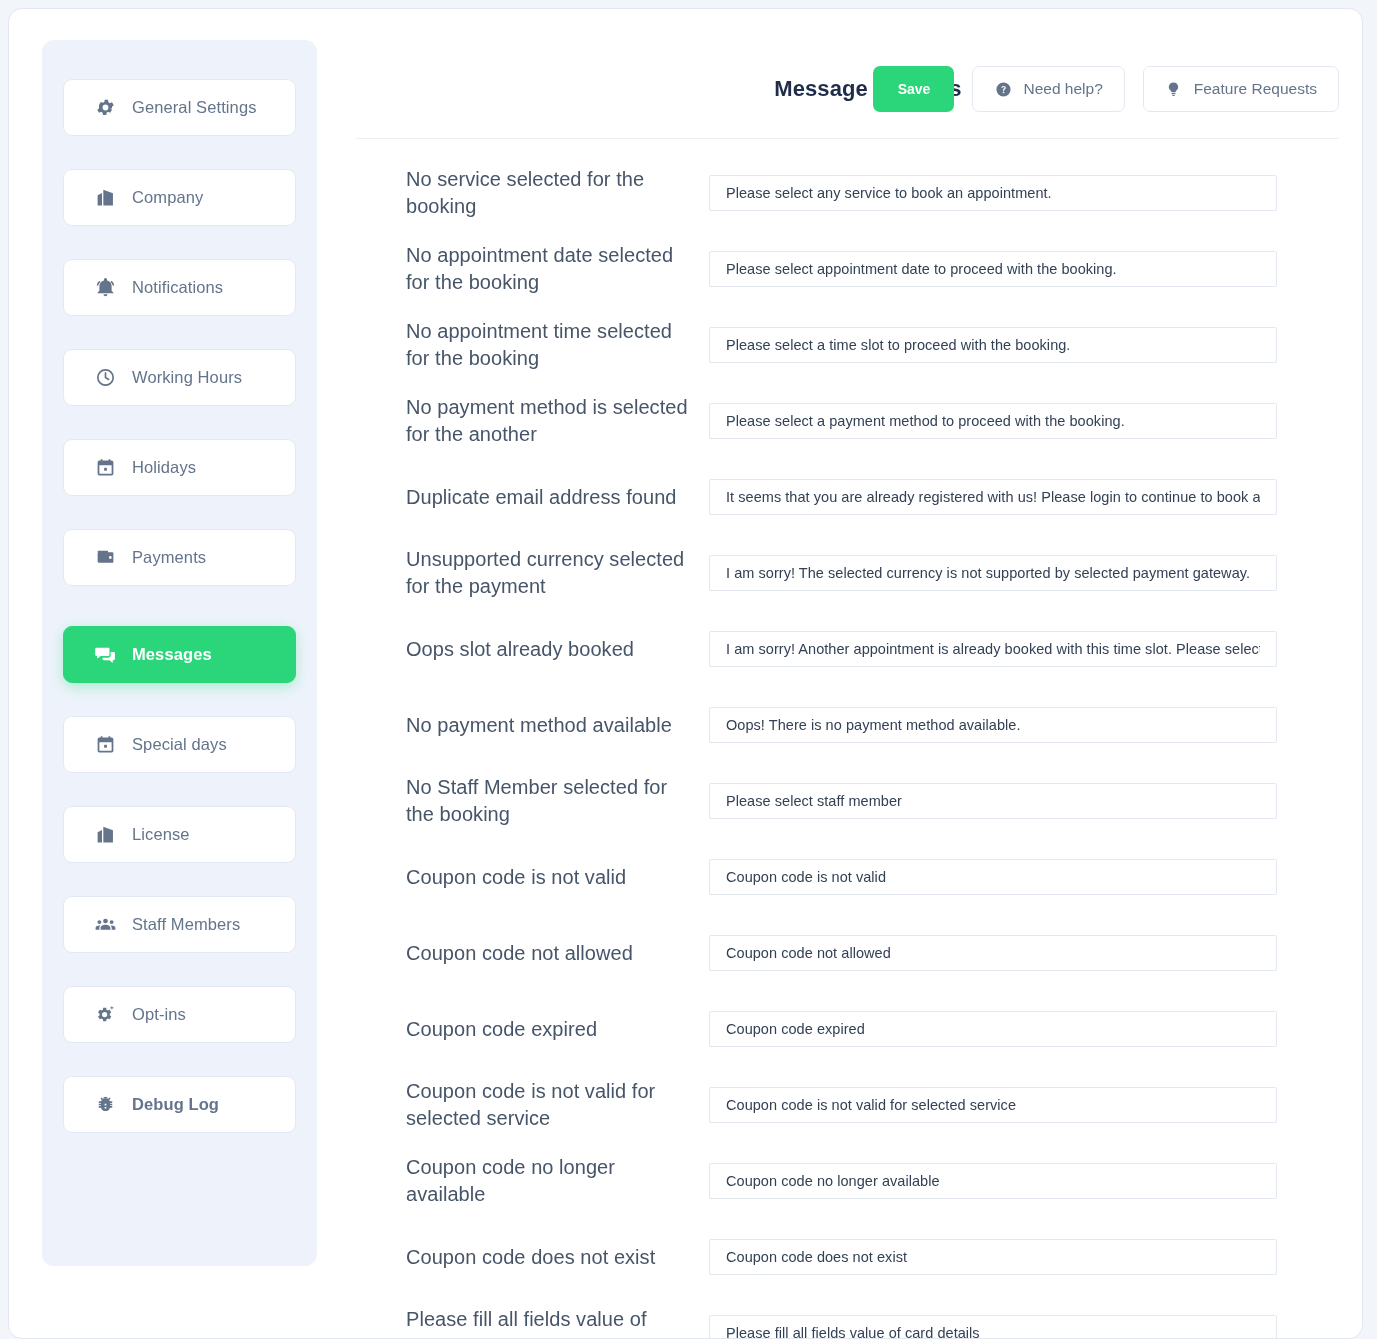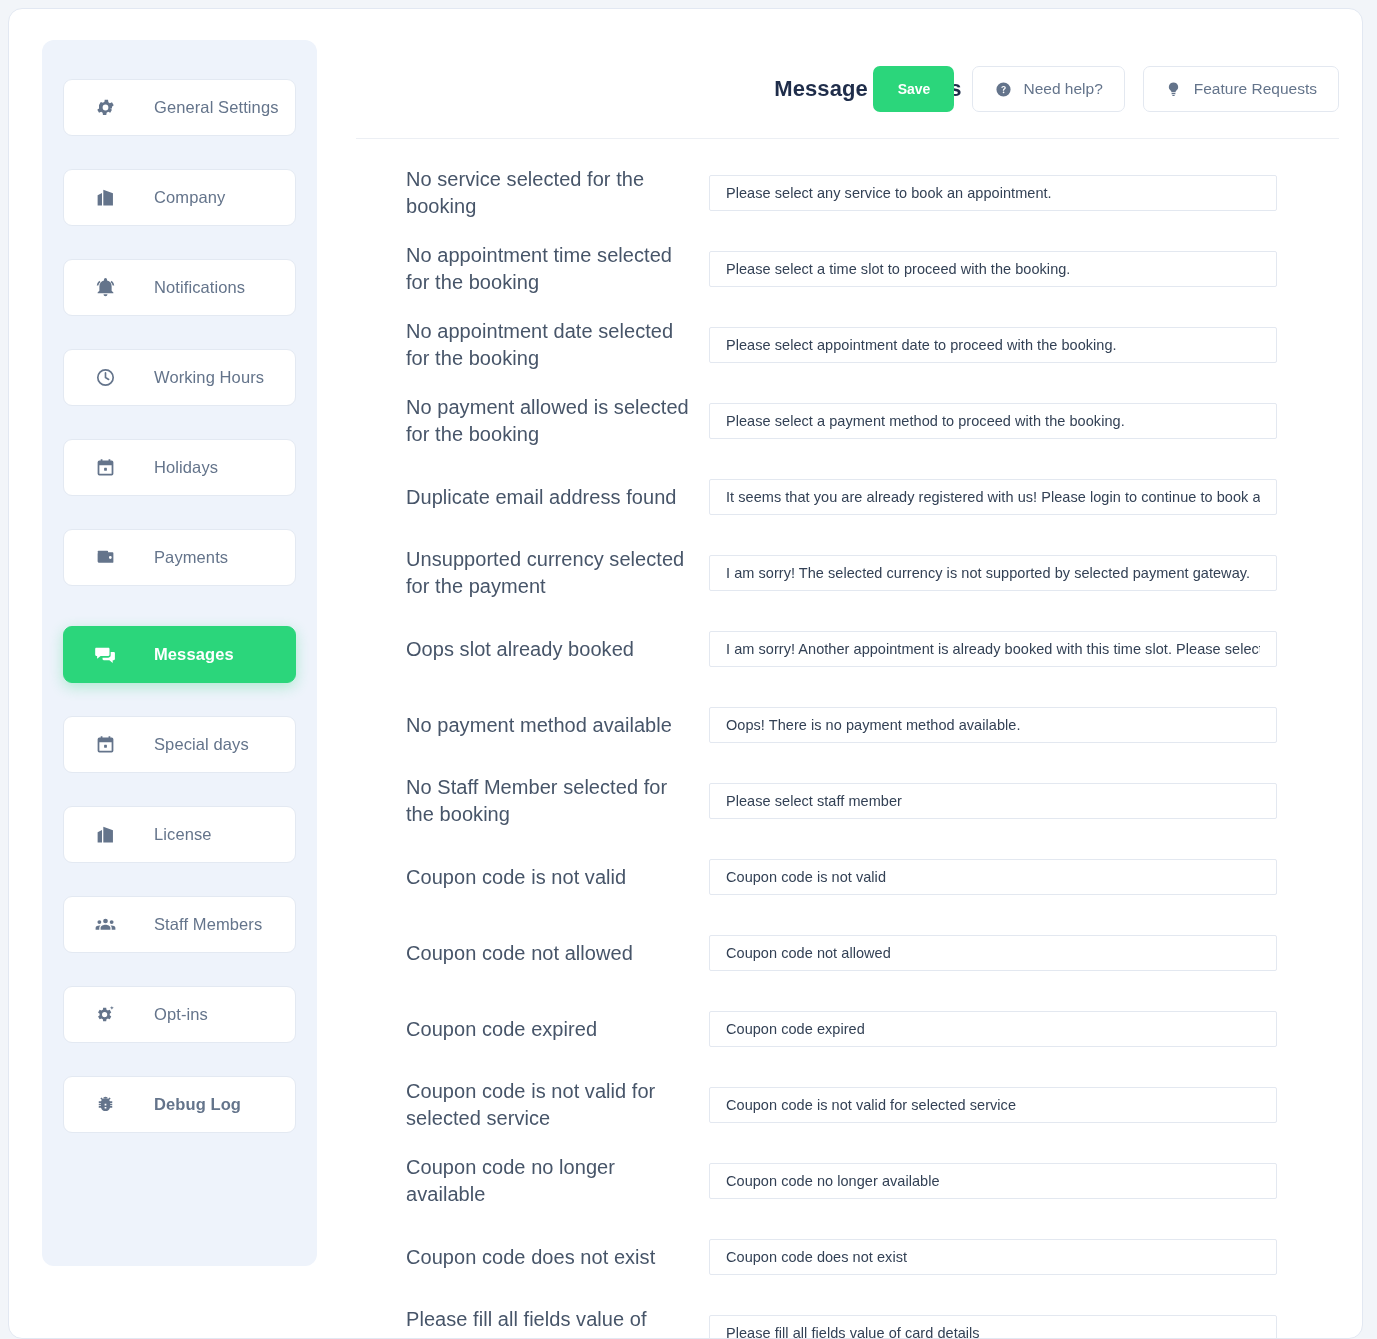--- a/index.html
+++ b/index.html
@@ -40,21 +40,20 @@
     display: flex;
     align-items: center;
     height: 57px;
     background: #ffffff;
     border: 1px solid #e3e9f2;
     border-radius: 9px;
     margin-bottom: 33px;
     padding-left: 30px;
     cursor: pointer;
     user-select: none;
-    gap: 22px;
   }
   .nav-item:last-child { margin-bottom: 0; font-weight: bold; }
 
   .nav-item.active {
     background: #2bd67b;
     border-color: #2bd67b;
     box-shadow: 0 4px 14px rgba(43, 214, 123, 0.32);
     margin-top: 40px;
   }
 
@@ -342,29 +341,29 @@
         </button>
       </div>
     </div>
 
     <div class="form-area" id="form-area">
         <div class="form-row">
           <div class="row-label">No service selected for the booking</div>
           <div class="row-field"><input class="text-input" type="text" value="Please select any service to book an appointment." style=""></div>
         </div>
         <div class="form-row">
+          <div class="row-label">No appointment date selected for the booking</div>
+          <div class="row-field"><input class="text-input" type="text" value="Please select appointment date to proceed with the booking." style=""></div>
+        </div>
+        <div class="form-row">
           <div class="row-label">No appointment time selected for the booking</div>
           <div class="row-field"><input class="text-input" type="text" value="Please select a time slot to proceed with the booking." style=""></div>
         </div>
         <div class="form-row">
-          <div class="row-label">No appointment date selected for the booking</div>
-          <div class="row-field"><input class="text-input" type="text" value="Please select appointment date to proceed with the booking." style=""></div>
-        </div>
-        <div class="form-row">
-          <div class="row-label">No payment allowed is selected for the booking</div>
+          <div class="row-label">No payment method is selected for the another</div>
           <div class="row-field"><input class="text-input" type="text" value="Please select a payment method to proceed with the booking." style=""></div>
         </div>
         <div class="form-row">
           <div class="row-label">Duplicate email address found</div>
           <div class="row-field"><input class="text-input" type="text" value="It seems that you are already registered with us! Please login to continue to book an appointment." style=""></div>
         </div>
         <div class="form-row">
           <div class="row-label">Unsupported currency selected for the payment</div>
           <div class="row-field"><input class="text-input" type="text" value="I am sorry! The selected currency is not supported by selected payment gateway." style=""></div>
         </div>

